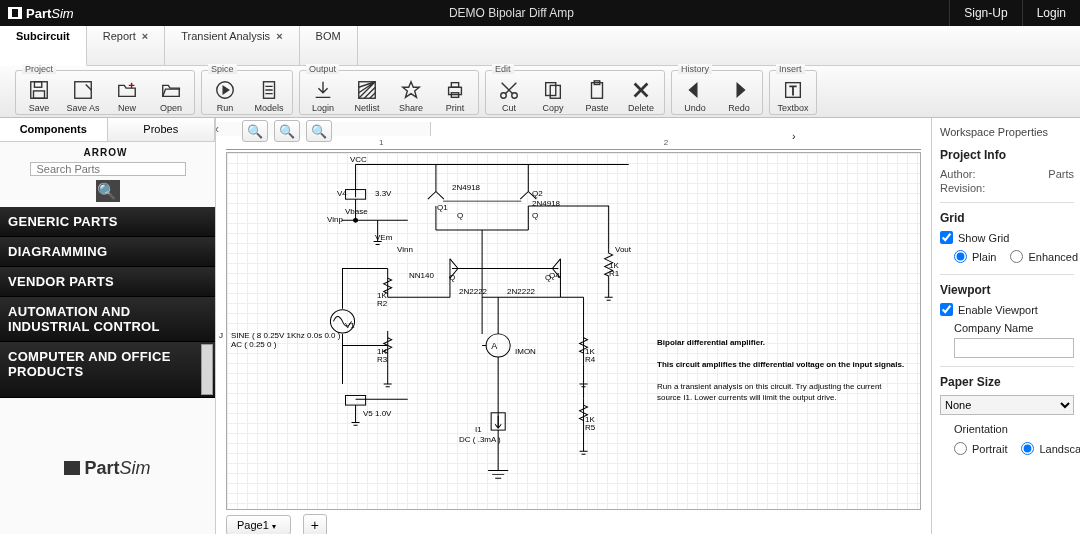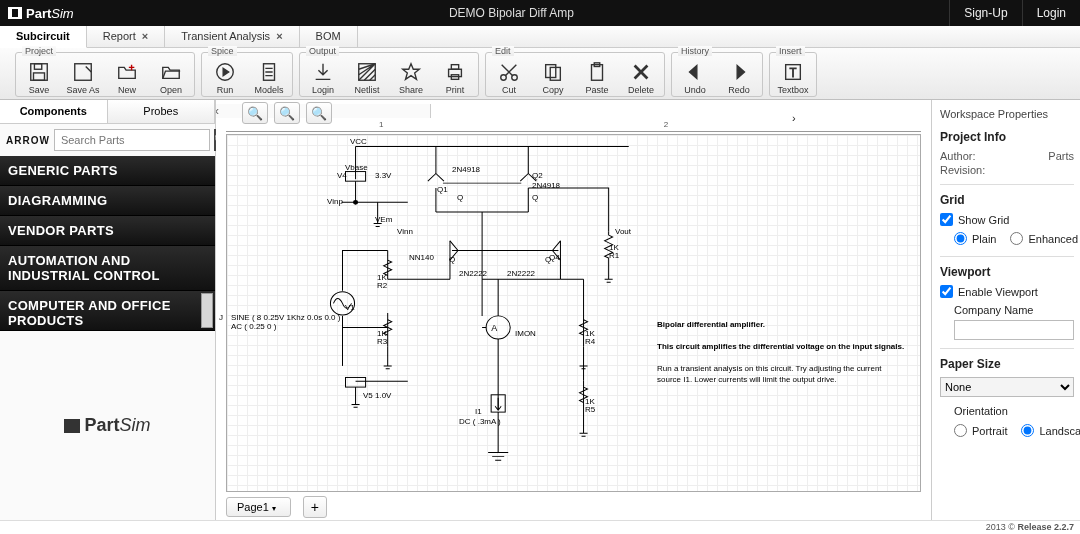--- a/index.html
+++ b/index.html
@@ -7,42 +7,42 @@
 
   
   .topbar { height:26px; background:#111; color:#fff; display:flex; align-items:center; font-size:13px; }
   .topbar .logo { display:flex; align-items:center; gap:4px; padding-left:8px; font-weight:500; }
   .topbar .logo .logo-icon { width:14px; height:12px; border:2px solid #fff; border-left:4px solid #fff; border-right:4px solid #fff;}
   .topbar .title { flex:1; text-align:center; font-size:12px; color:#ddd; }
   .topbar .auth { display:flex; }
   .topbar .auth a { color:#eee; font-size:12px; padding:0 14px; line-height:26px; border-left:1px solid #333; text-decoration:none; }
 
   
-  .tabs-row { height:22px; background:linear-gradient(#fdfdfd,#eee); border-bottom:1px solid #ccc; display:flex; font-size:11px; }
+  .tabs-row { height:40px; background:linear-gradient(#fdfdfd,#eee); border-bottom:1px solid #ccc; display:flex; font-size:11px; }
   .tab { padding:4px 16px 0 16px; border-right:1px solid #ccc; color:#333; position:relative; cursor:pointer;}
   .tab.active { background:#fff; border-bottom:1px solid #fff; margin-bottom:-1px; font-weight:bold; color:#000;}
   .tab .close { margin-left:6px; font-weight:bold; color:#555;}
 
   
   .ribbon { height:52px; background:linear-gradient(#fcfcfc,#e9e9e9); border-bottom:1px solid #bfbfbf; display:flex; align-items:stretch; padding:0 12px; font-size:9px; color:#333;}
   .group { border:1px solid #c7c7c7; border-radius:3px; margin:4px 3px 2px 3px; padding:2px 4px 1px 4px; position:relative; display:flex; gap:6px; background:linear-gradient(#fbfbfb,#ececec);}
   .group-label { position:absolute; top:-7px; left:6px; background:inherit; padding:0 3px; font-size:9px; color:#555;}
   .tbtn { display:flex; flex-direction:column; align-items:center; justify-content:flex-end; width:38px; cursor:pointer; }
   .tbtn .ico { width:22px; height:22px; margin-bottom:2px; display:flex; align-items:center; justify-content:center; }
   .tbtn .ico svg { width:22px; height:22px; stroke:#333; fill:none; stroke-width:1.5; }
   .tbtn span.lbl { font-size:9px; line-height:10px; text-align:center;}
 
   
   .main { display:flex; height:calc(534px - 26px - 22px - 52px - 14px); }
   
   .left { width:216px; border-right:1px solid #ccc; display:flex; flex-direction:column; background:#fafafa;}
   .left-tabs { height:24px; display:flex; border-bottom:1px solid #ccc; font-size:11px;}
   .left-tab { flex:1; text-align:center; line-height:23px; border-right:1px solid #ccc; background:linear-gradient(#fff,#eee); cursor:pointer;}
   .left-tab.active { background:#fff; font-weight:bold;}
-  .search-row { display:flex; align-items:center; padding:5px 6px; gap:4px;}
+  .search-row { display:flex; align-items:center; padding:5px 6px; gap:4px;flex-direction:column;}
   .arrow-logo { font-size:10px; font-weight:bold; letter-spacing:1px; color:#111; width:48px;}
   .search-row input { flex:1; height:22px; border:1px solid #bbb; padding:0 6px; font-size:11px;}
   .search-row .sbtn { width:24px; height:22px; background:#444; color:#fff; display:flex; align-items:center; justify-content:center; cursor:pointer;}
   .catlist { flex:0 0 auto; }
   .cat { background:linear-gradient(#2b2b2b,#111); color:#fff; font-size:13px; font-weight:bold; padding:7px 8px; border-bottom:1px solid #000; letter-spacing:.3px; cursor:pointer; position:relative;}
   .cat .scroll { position:absolute; right:2px; top:2px; bottom:2px; width:12px; background:#d7d7d7; border:1px solid #999;}
   .left-logo { flex:1; display:flex; align-items:center; justify-content:center;}
   .left-logo .pl { font-size:18px; color:#333; display:flex; align-items:center; gap:4px;}
   .left-logo .pl b{font-weight:700;}
   .left-logo .chip{width:16px;height:14px;background:#333; display:inline-block; position:relative;}
@@ -295,21 +295,21 @@
       <input type="text" placeholder="Search Parts" style="">
       <div class="sbtn">
           <span>🔍</span>
         </div>
     </div>
     <div class="catlist" style="position:relative;">
       <div class="cat">GENERIC PARTS</div>
       <div class="cat">DIAGRAMMING</div>
       <div class="cat">VENDOR PARTS</div>
       <div class="cat">AUTOMATION AND INDUSTRIAL CONTROL</div>
-      <div class="cat" style="padding-bottom:2px;"><span>COMPUTER AND OFFICE PRODUCTS</span>
+      <div class="cat" style="padding-bottom:18px;"><span>COMPUTER AND OFFICE PRODUCTS</span>
         <div class="scroll"></div>
       </div>
     </div>
     <div class="left-logo">
       <div class="pl">
           <span class="chip"></span>
           <span><b>Part</b><i style="font-weight:300">Sim</i></span>
         </div>
     </div>
   </div>
@@ -405,21 +405,21 @@
 
             <path d="M270 330 M260 330 H280 M264 334 H276 M267 338 H273"></path>
           </g>
           <text x="266" y="204" font-size="9" text-anchor="middle">A</text>
         </svg>
 
         
         <span class="slabel" style="left:123px; top:2px;">VCC</span>
         <span class="slabel" style="left:110px; top:36px;">V4</span>
         <span class="slabel" style="left:148px; top:36px;">3.3V</span>
-        <span class="slabel" style="left:118px; top:28px;">Vbase</span>
+        <span class="slabel" style="left:118px; top:54px;">Vbase</span>
         <span class="slabel" style="left:100px; top:62px;">Vinp</span>
         <span class="slabel" style="left:148px; top:80px;">VEm</span>
         <span class="slabel" style="left:170px; top:92px;">Vinn</span>
         <span class="slabel" style="left:225px; top:30px;">2N4918</span>
         <span class="slabel" style="left:210px; top:50px;">Q1</span>
         <span class="slabel" style="left:230px; top:58px;">Q</span>
         <span class="slabel" style="left:305px; top:36px;">Q2</span>
         <span class="slabel" style="left:305px; top:46px;">2N4918</span>
         <span class="slabel" style="left:305px; top:58px;">Q</span>
         <span class="slabel" style="left:388px; top:92px;">Vout</span>

